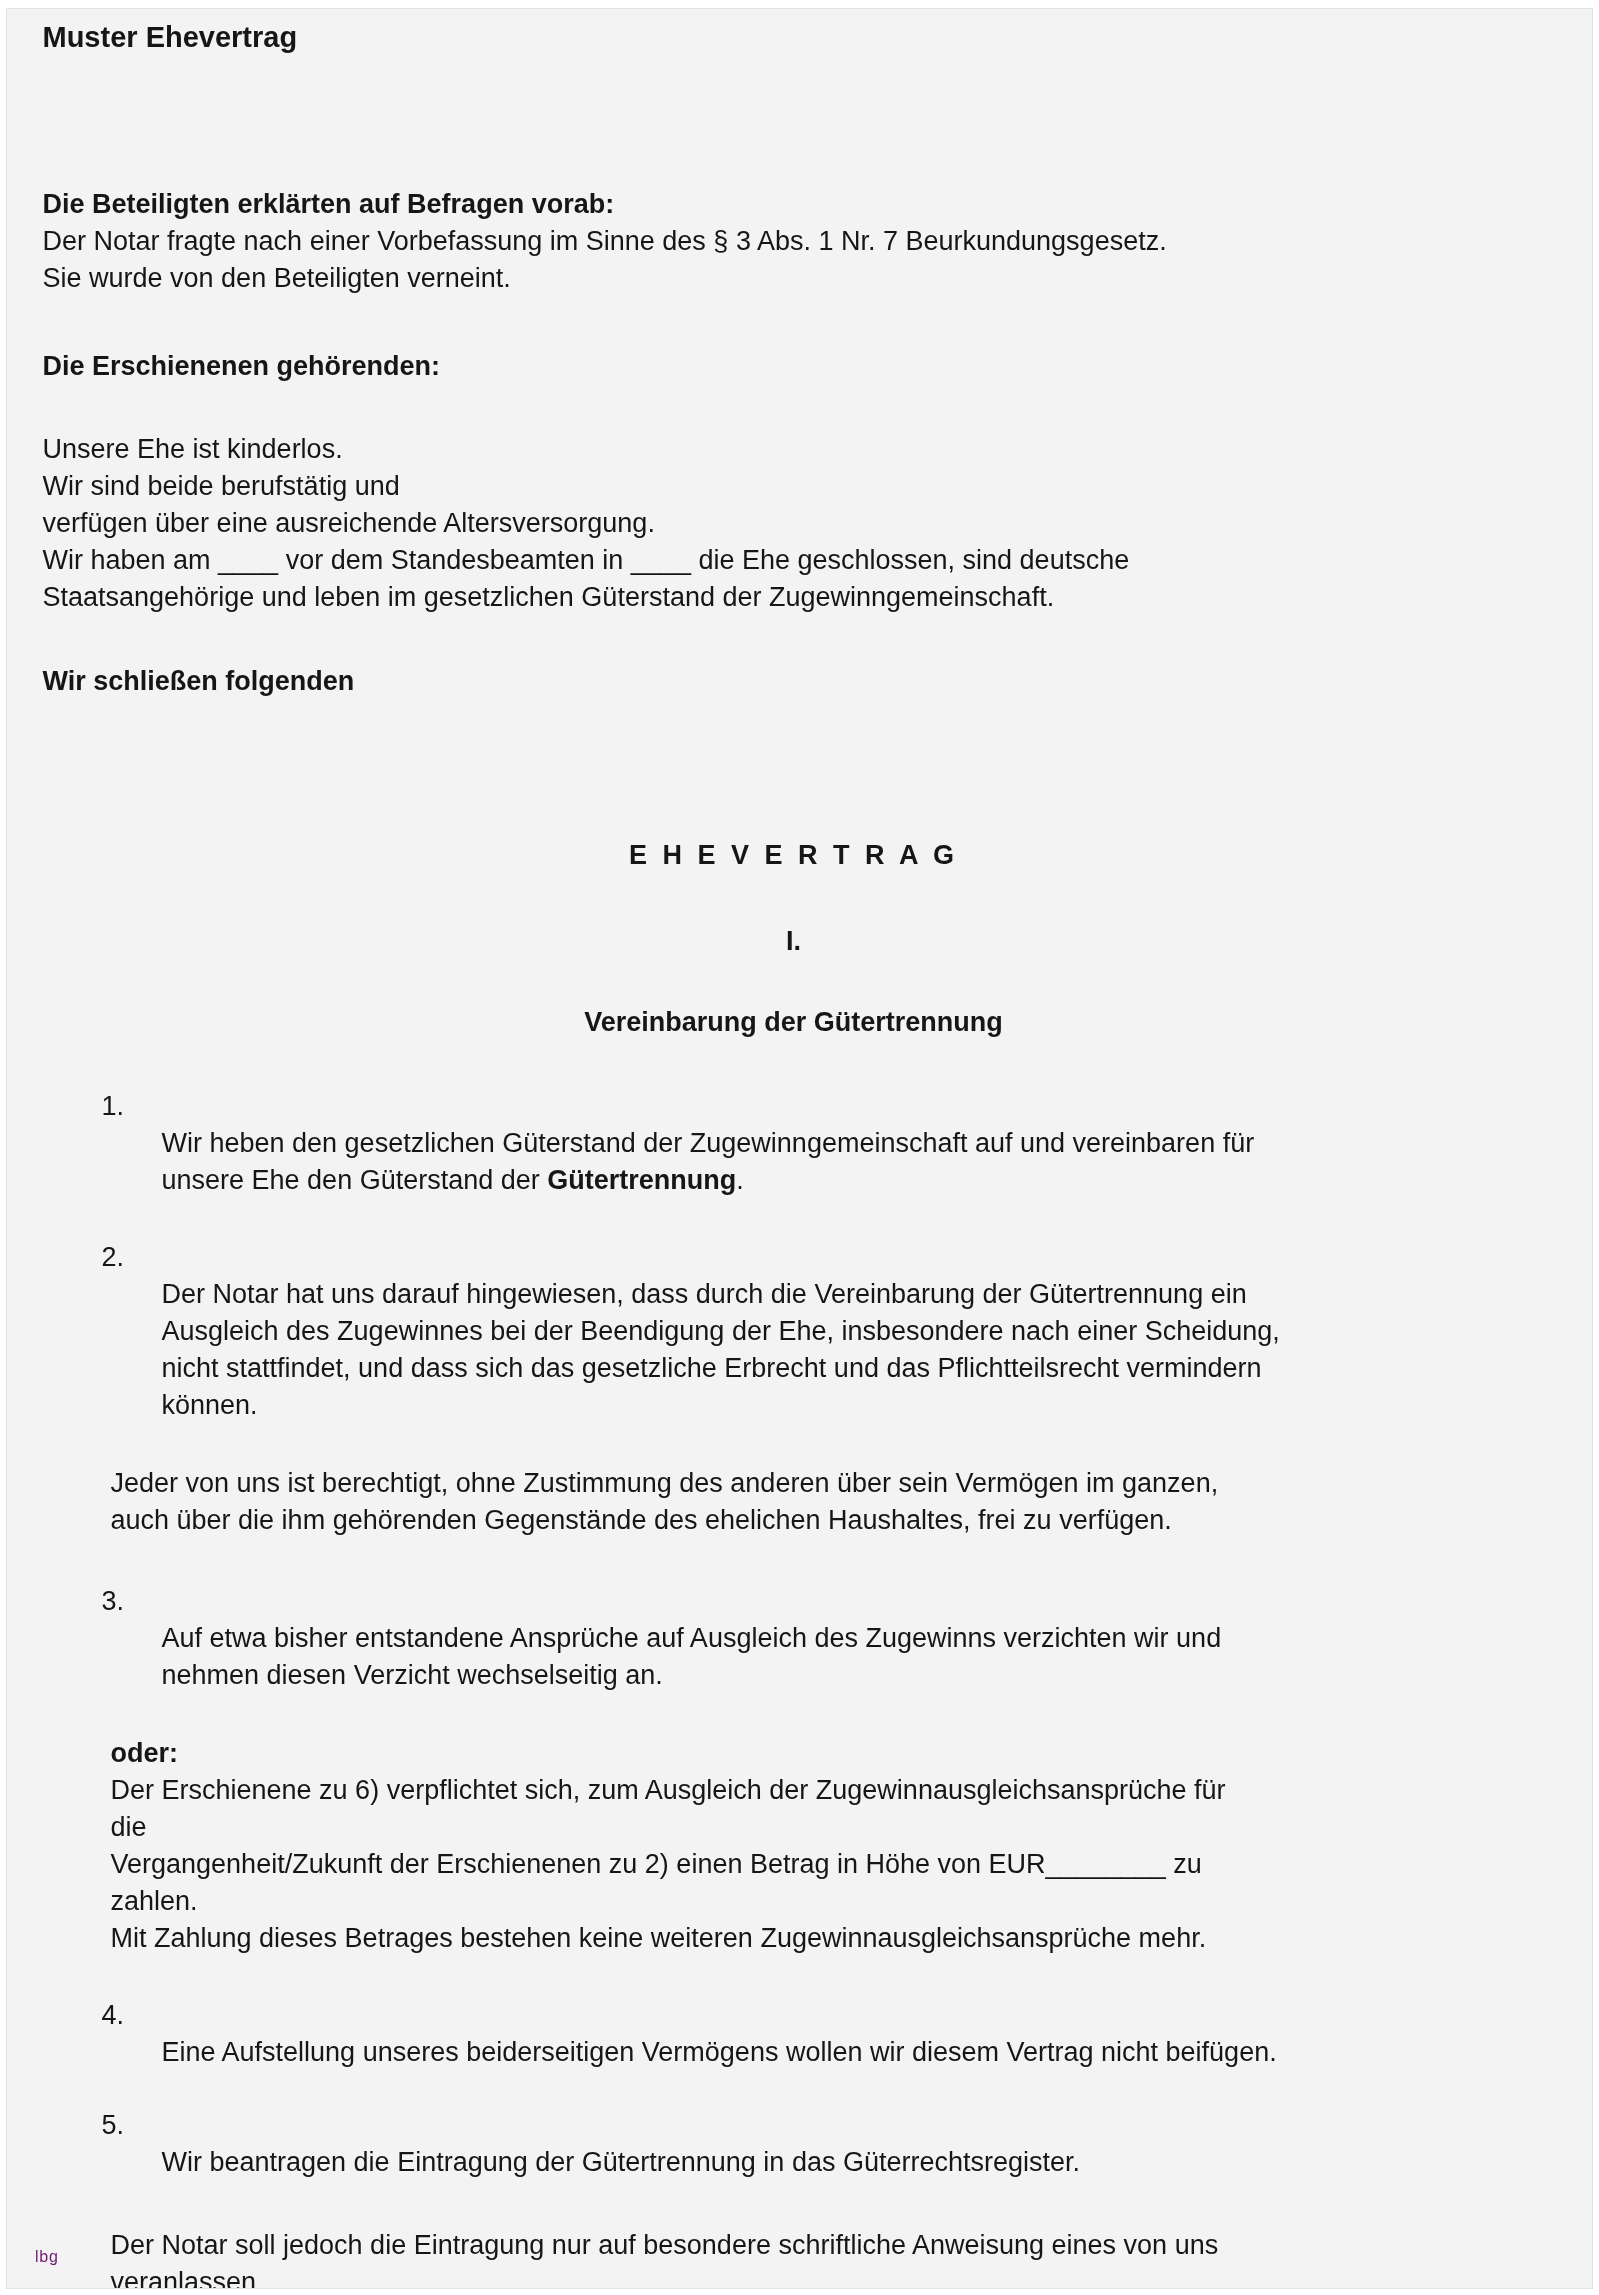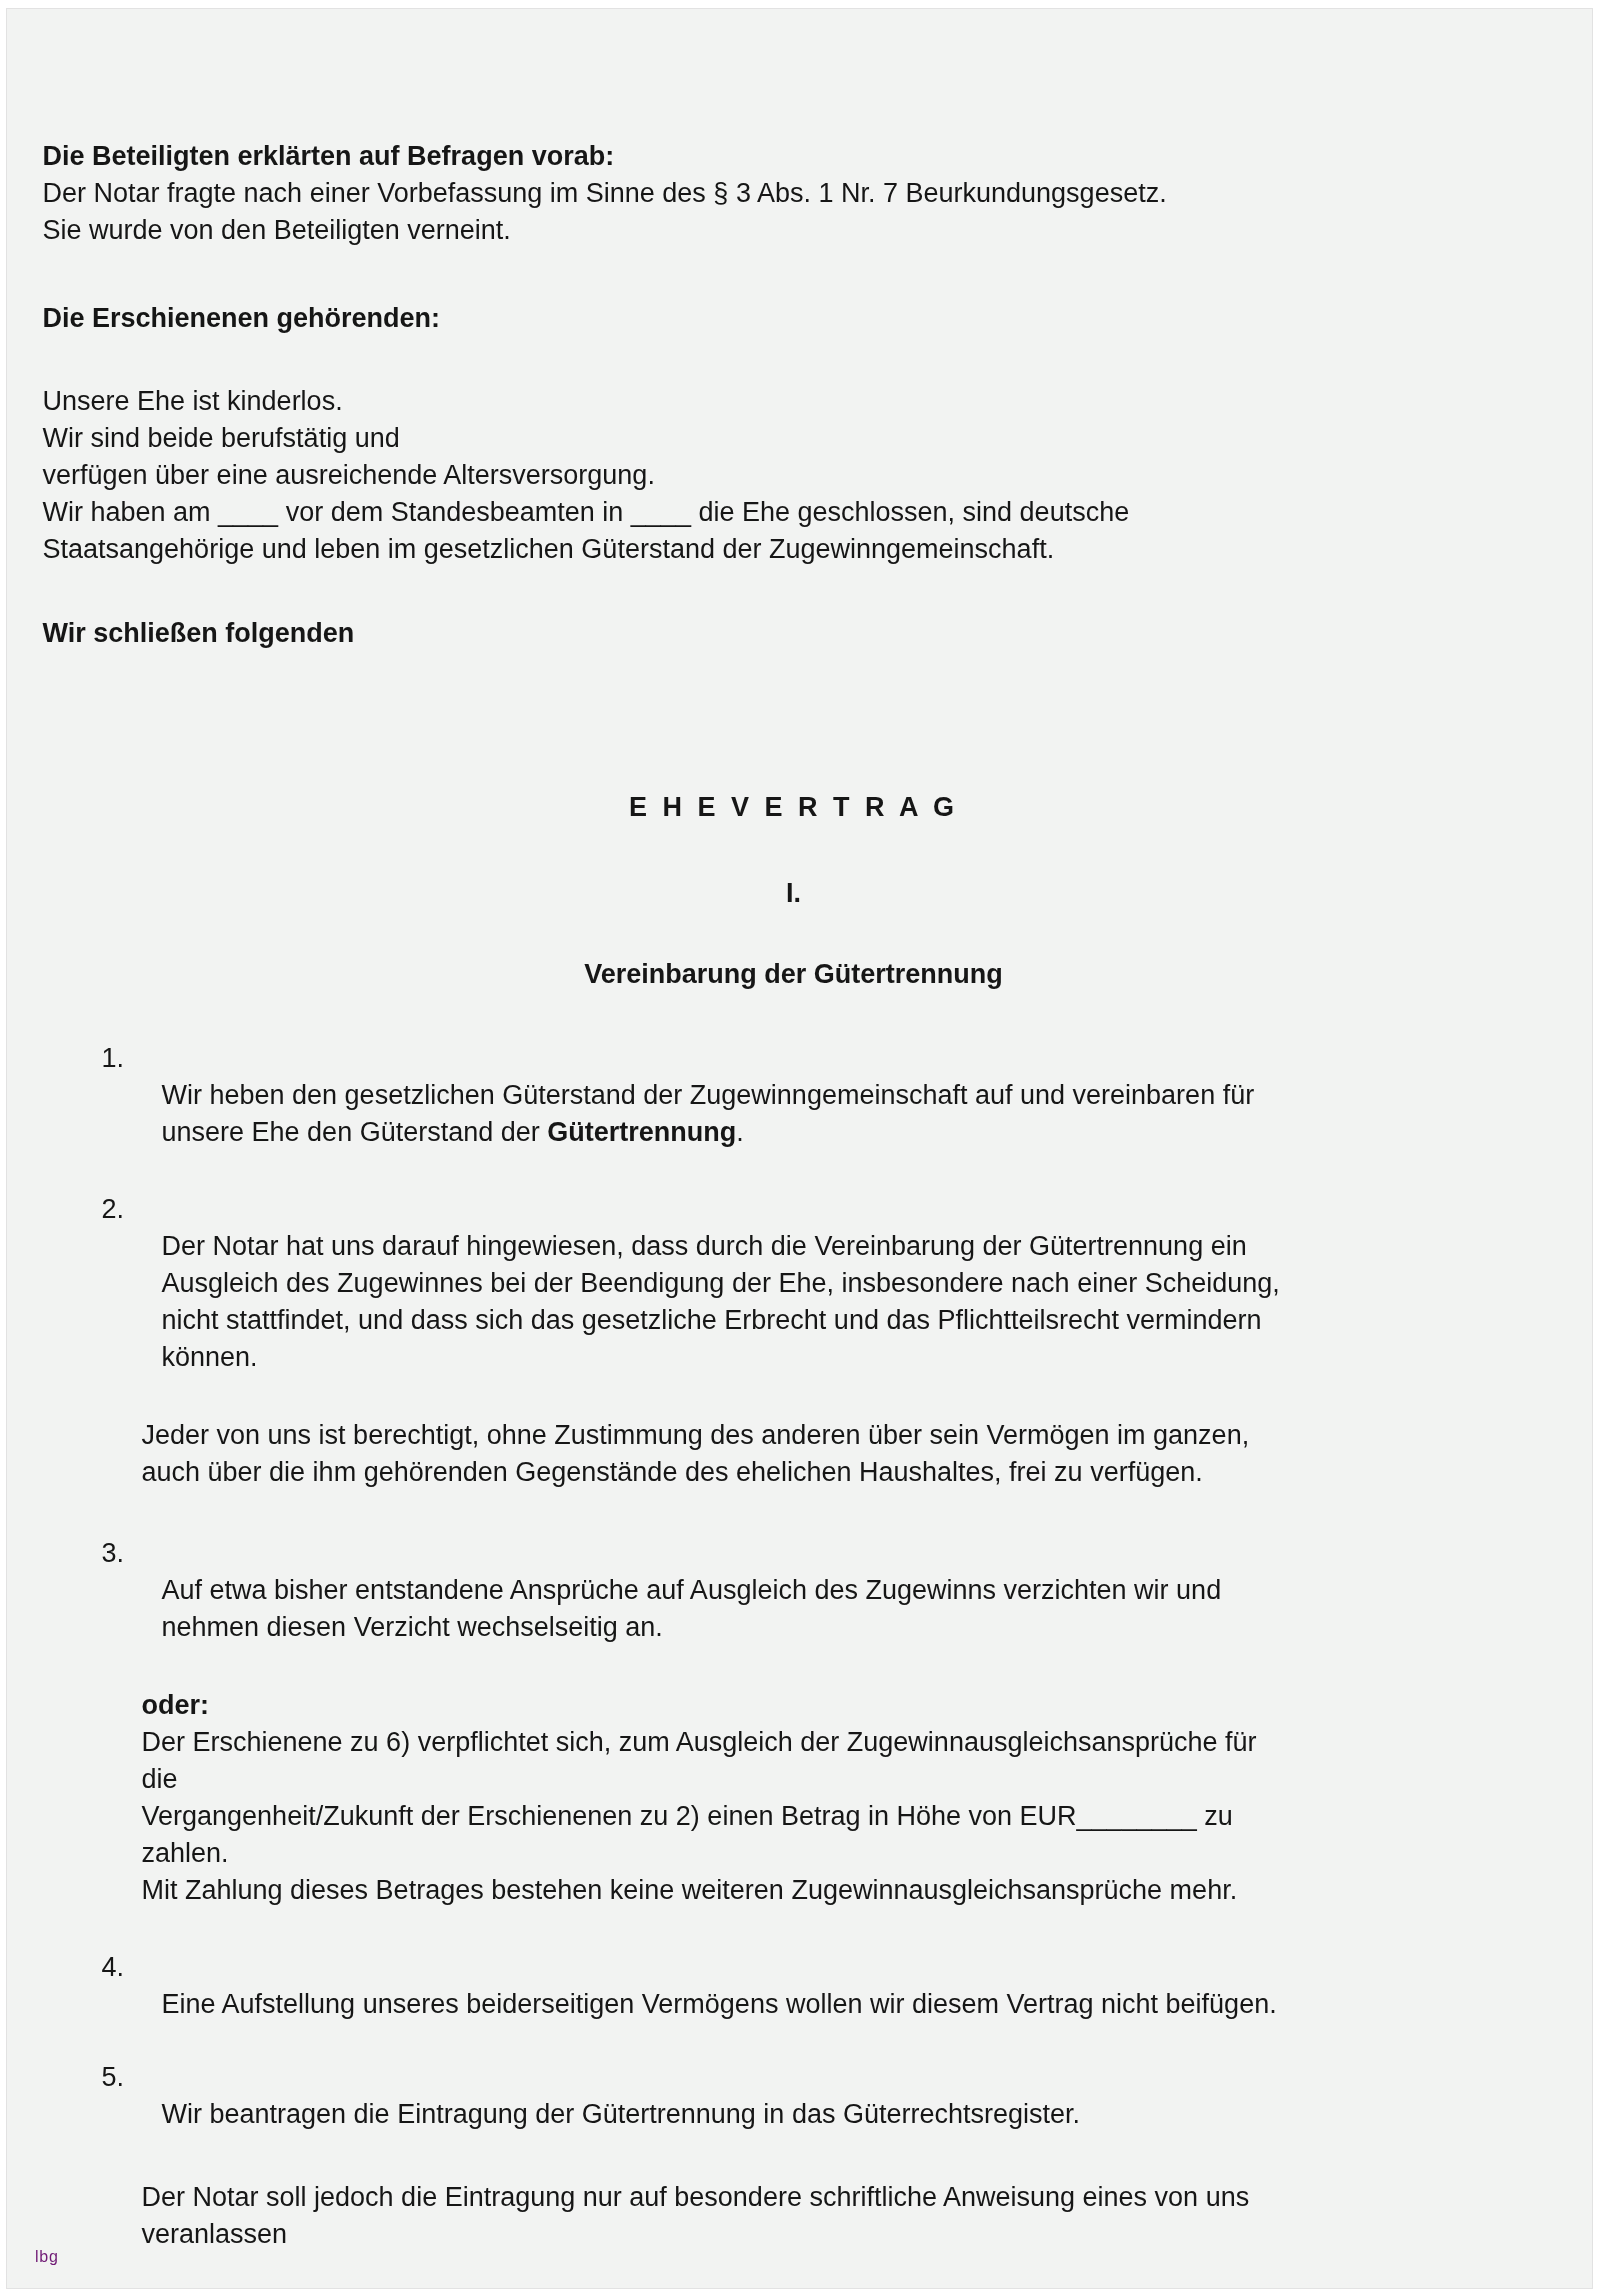--- a/index.html
+++ b/index.html
@@ -60,21 +60,21 @@
     padding-left: 119px;
     white-space: pre-line;
   }
   .item .num {
     position: absolute;
     left: 59px;
     top: 0;
     white-space: normal;
   }
   .indent {
-    margin-left: 99px;
+    margin-left: 68px;
     white-space: pre-line;
   }
   .g60 { margin-top: 47px; }
   .g50 { margin-top: 40px; }
   .g52 { margin-top: 41px; }
   .g55 { margin-top: 44px; }
   .g46 { margin-top: 36px; }
   .g58 { margin-top: 46px; }
   .g0  { margin-top: 0; }
   .bold-inline { font-weight: bold; }
@@ -87,20 +87,21 @@
     color: #701a75;
     letter-spacing: 0.8px;
   }
 </style>
 </head>
 <body>
 
 <div class="sheet">
   <div class="doc">
 
+    <div class="doc-title">Muster Ehevertrag</div>
 
     <div class="h-bold h1-gap">Die Beteiligten erklärten auf Befragen vorab:</div>
     <div class="para">Der Notar fragte nach einer Vorbefassung im Sinne des § 3 Abs. 1 Nr. 7 Beurkundungsgesetz.
 Sie wurde von den Beteiligten verneint.</div>
 
     <div class="h-bold h2-gap">Die Erschienenen gehörenden:</div>
     <div class="para p3-gap">Unsere Ehe ist kinderlos.
 Wir sind beide berufstätig und
 verfügen über eine ausreichende Altersversorgung.</div>
 

